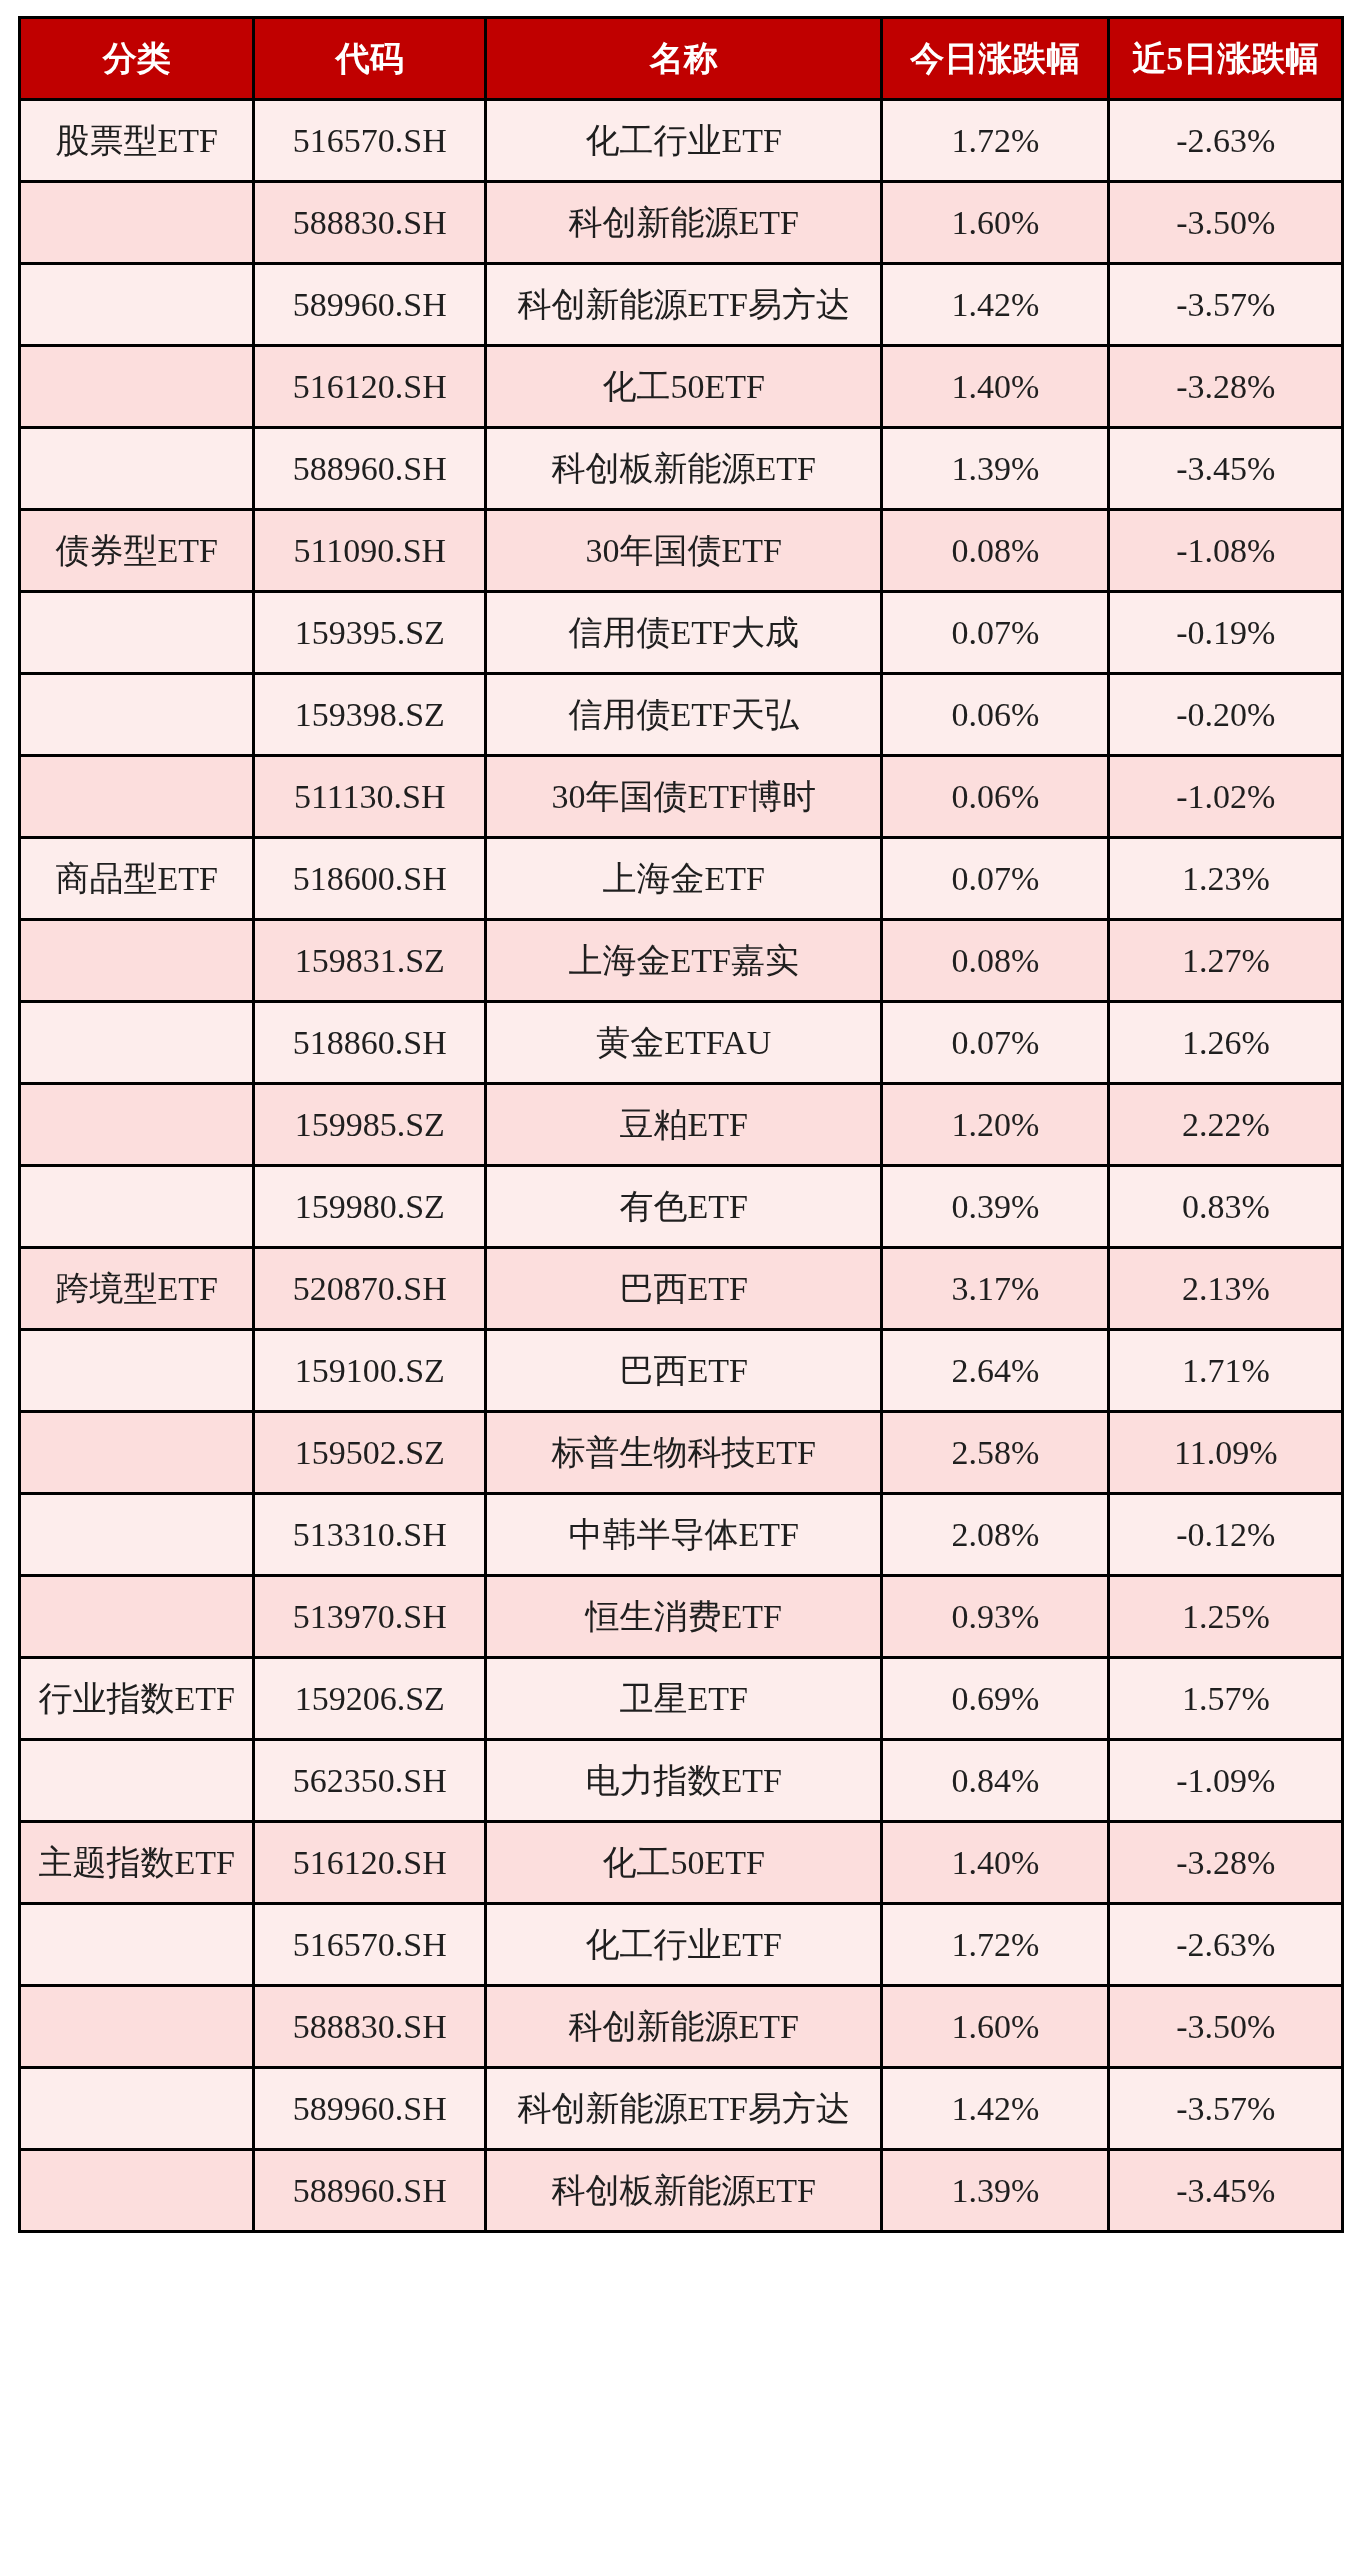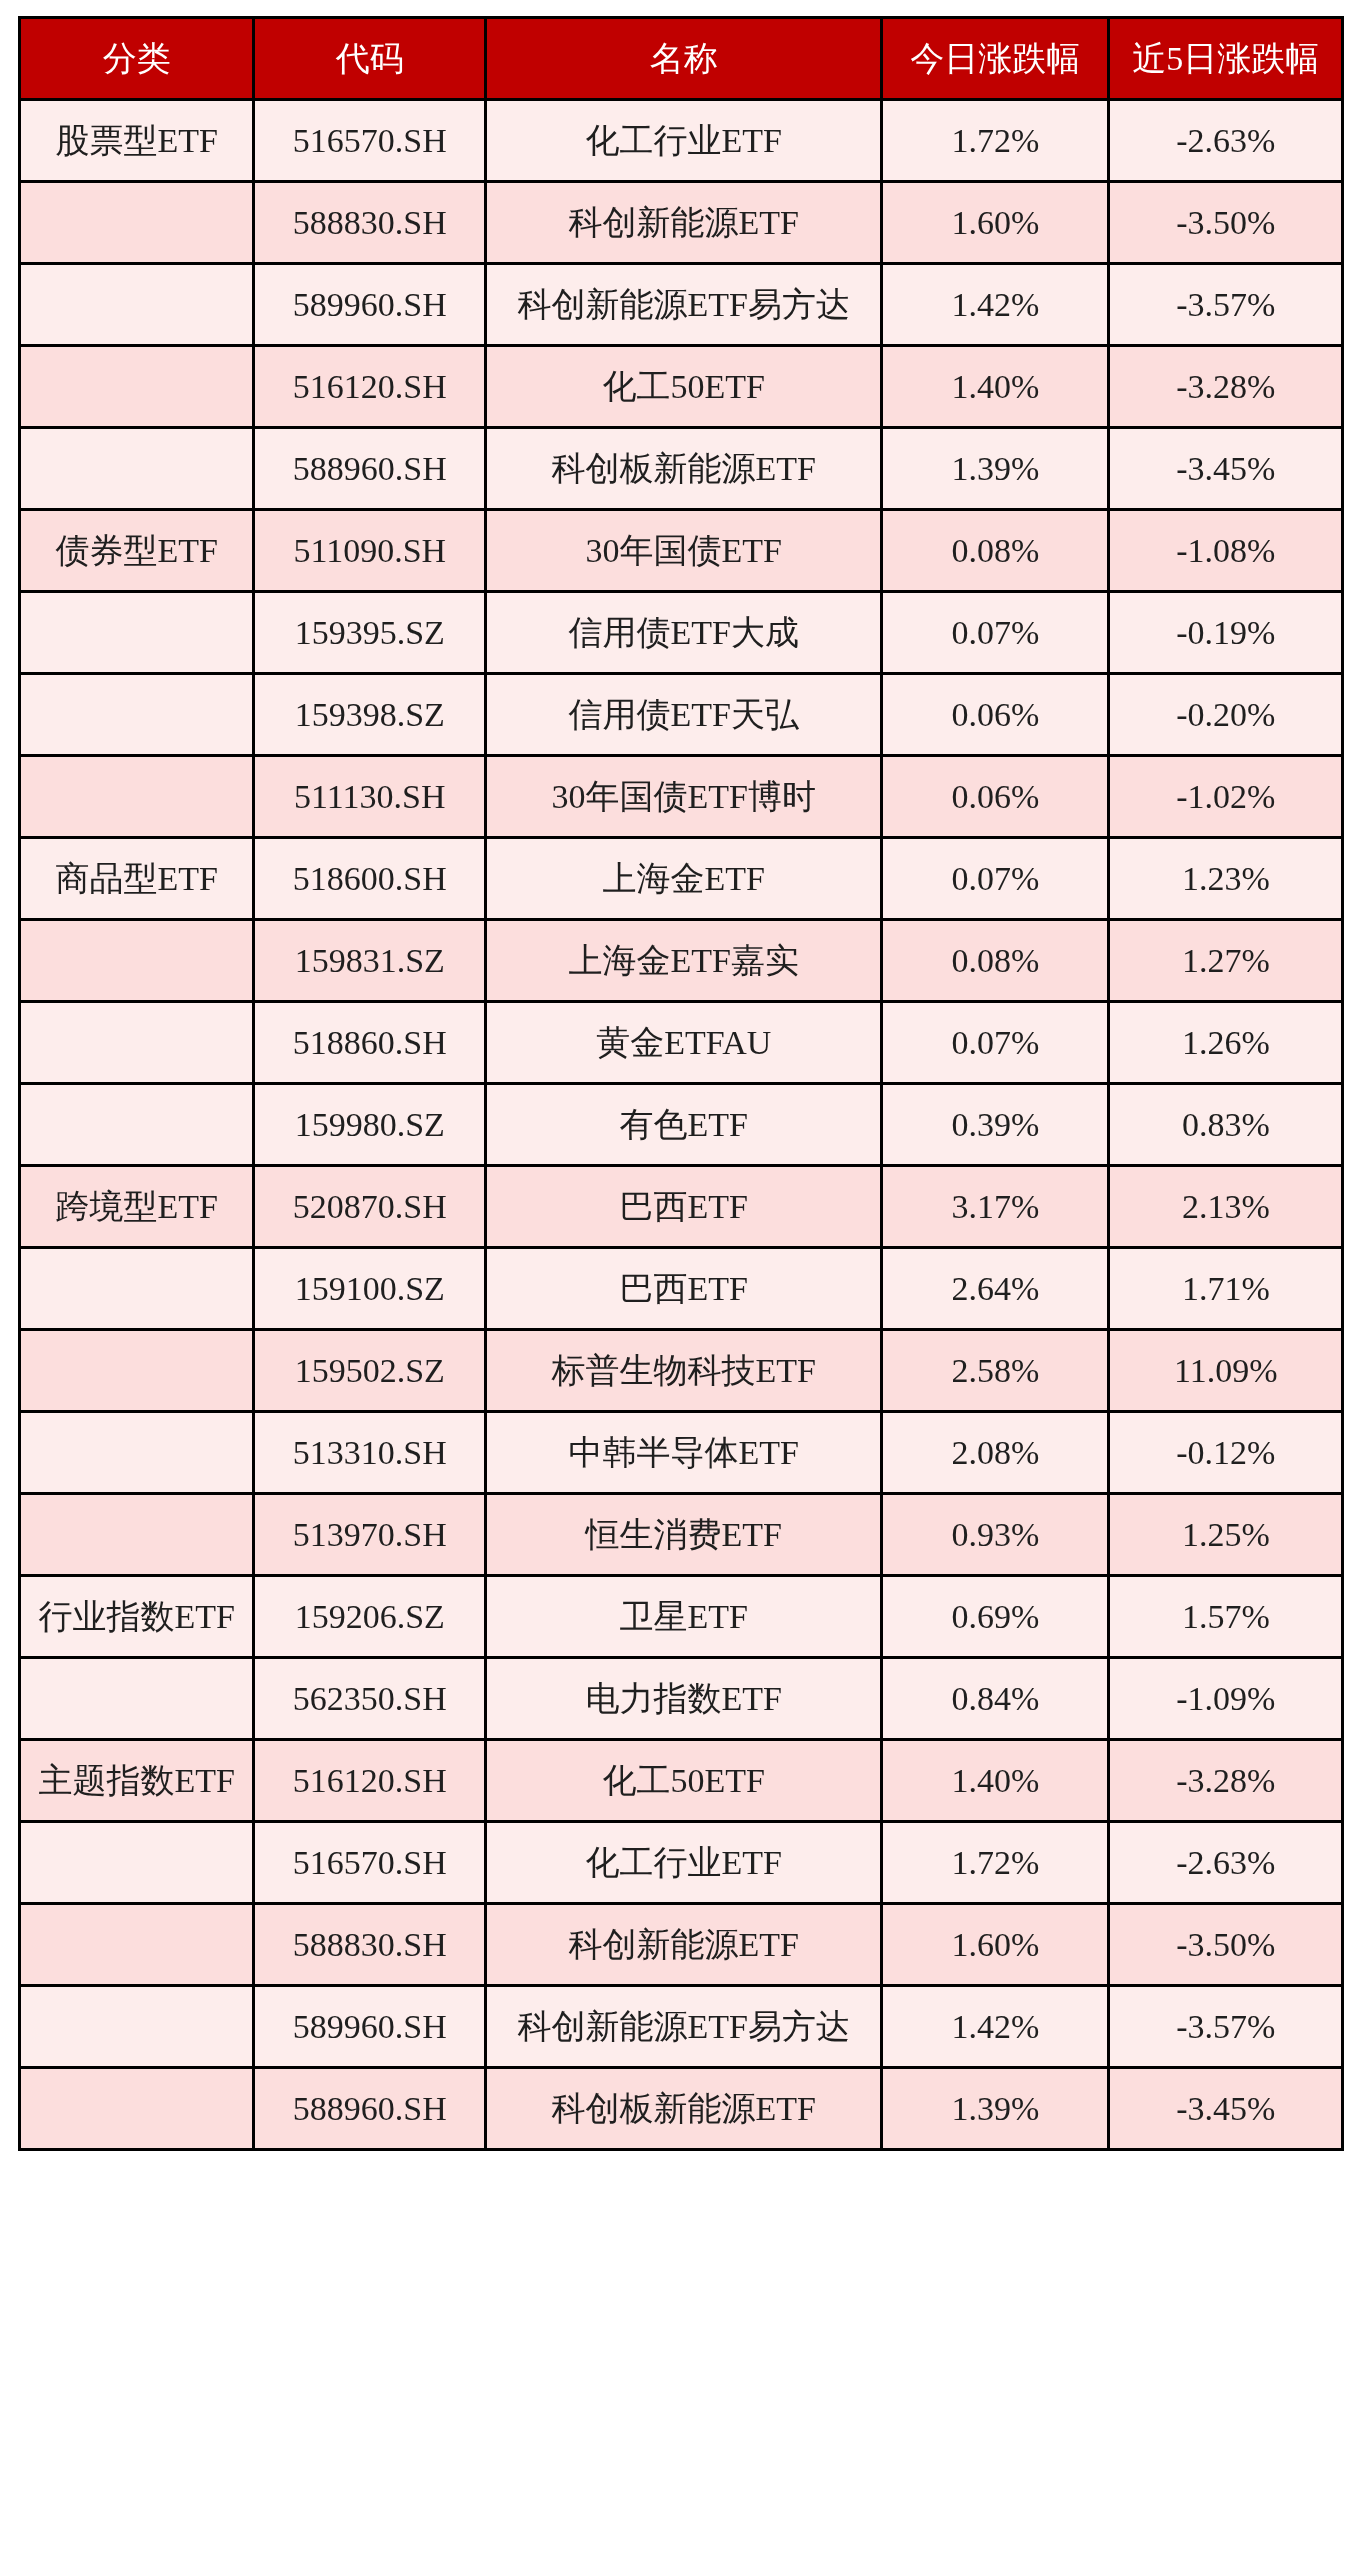--- a/index.html
+++ b/index.html
@@ -43,21 +43,21 @@
     vertical-align: middle;
     font-size: 34px;
     line-height: 1;
     padding: 0 6.5px;
     overflow: hidden;
     white-space: nowrap;
   }
   table.etf-table thead th {
     background: var(--header-bg);
     color: var(--header-text);
-    font-weight: normal;
+    font-weight: bold;
   }
   table.etf-table tbody td {
     color: var(--body-text);
   }
   tr.row-light td { background: var(--row-light-bg); }
   tr.row-dark  td { background: var(--row-dark-bg); }
 </style>
 </head>
 <body>
 
@@ -157,20 +157,27 @@
     <td>0.08%</td>
     <td>1.27%</td>
   </tr>
         <tr class="row-light">
     <td></td>
     <td>518860.SH</td>
     <td>黄金ETFAU</td>
     <td>0.07%</td>
     <td>1.26%</td>
   </tr>
+        <tr class="row-dark">
+    <td></td>
+    <td>159985.SZ</td>
+    <td>豆粕ETF</td>
+    <td>1.20%</td>
+    <td>2.22%</td>
+  </tr>
         <tr class="row-light">
     <td></td>
     <td>159980.SZ</td>
     <td>有色ETF</td>
     <td>0.39%</td>
     <td>0.83%</td>
   </tr>
         <tr class="row-dark">
     <td>跨境型ETF</td>
     <td>520870.SH</td>

